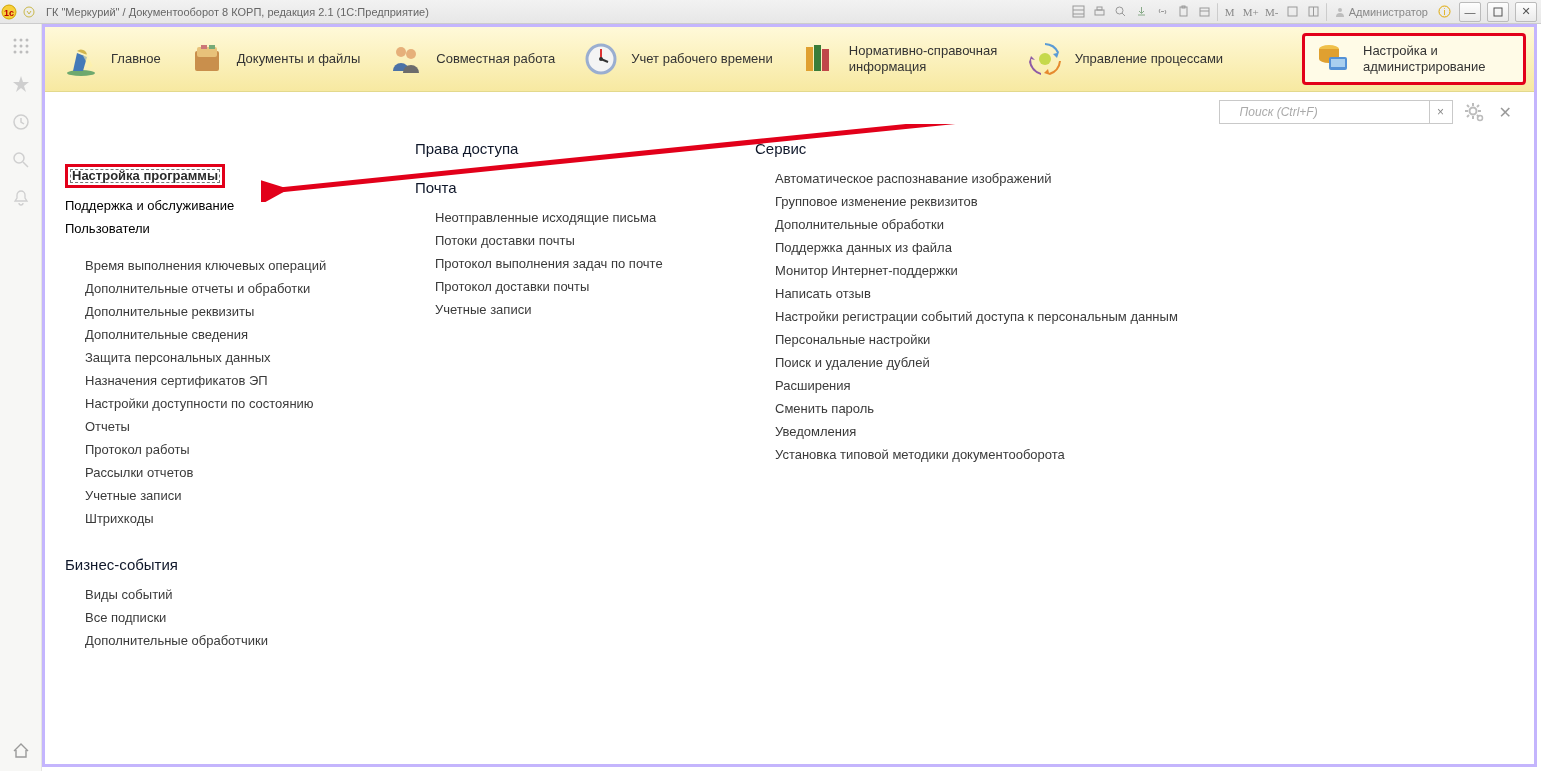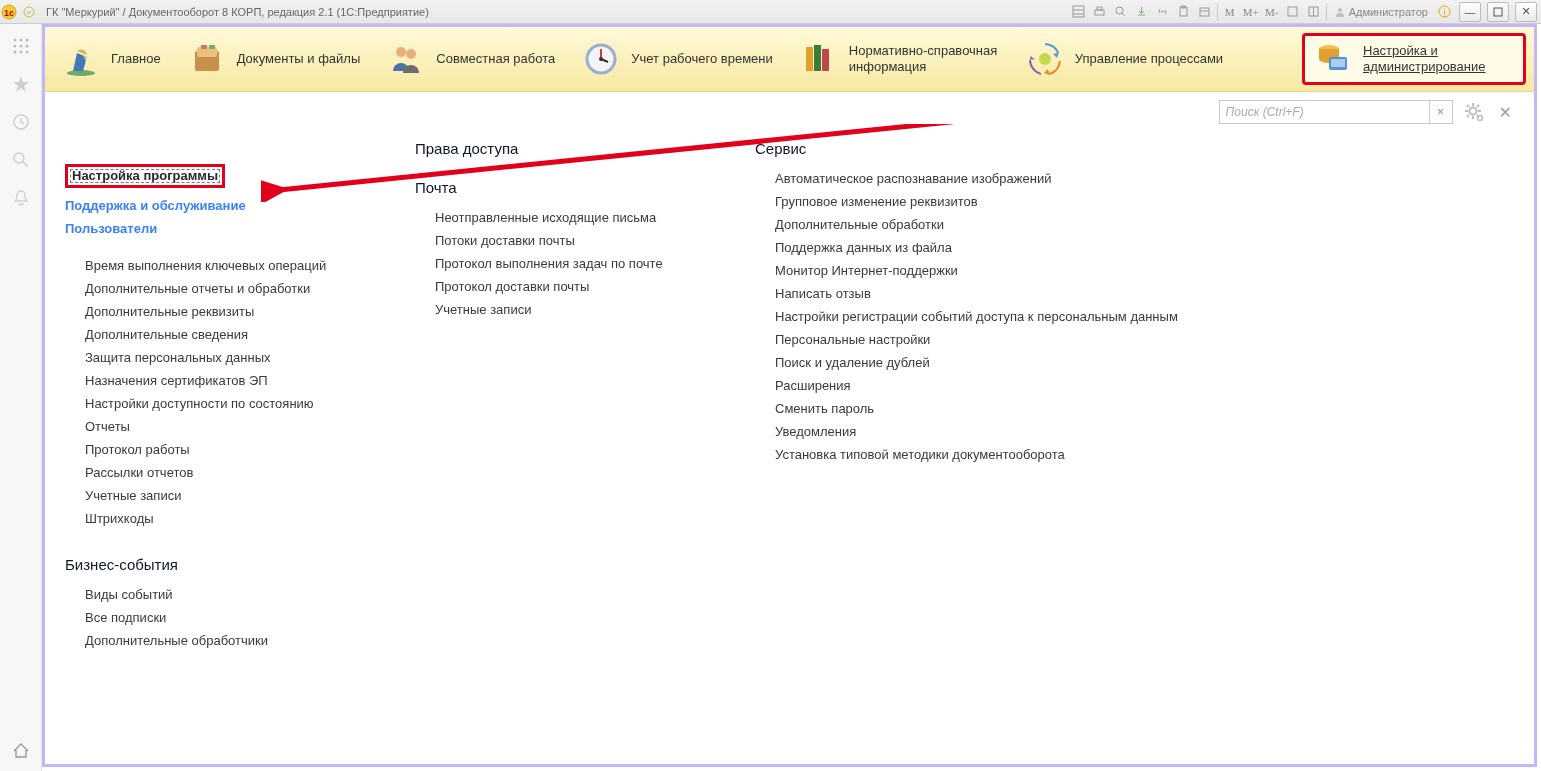--- a/index.html
+++ b/index.html
@@ -110,38 +110,37 @@
     gap: 12px;
     padding: 4px 10px;
     border-radius: 4px;
     color: #333;
   }
   .nav-icon { width: 36px; height: 36px; display:flex;align-items:center;justify-content:center;}
   .nav-label { font-size: 13px; line-height: 1.2; max-width: 150px;}
   .nav-item.selected {
     border: 3px solid #e2001a;
     background: #fffbe7;
-    text-decoration: underline;
   }
   .nav-spacer { flex: 1; }
 
   
   .search-row {
     display: flex;
     justify-content: flex-end;
     align-items: center;
     padding: 8px 18px 0 0;
     gap: 10px;
   }
   .search-wrap { display: flex; align-items: center; }
   .search-input {
     width: 210px; height: 24px;
     border: 1px solid #c9c9c9;
     border-right: none;
-    padding: 0 6px;
+    padding: 0 20px;
     font-size: 12px;
     color: #333;
     font-style: italic;
   }
   .search-input::placeholder { color: #aaa; }
   .search-clear {
     width: 24px; height: 24px;
     border: 1px solid #c9c9c9;
     display:flex; align-items:center; justify-content:center;
     color:#888; font-size: 12px;
@@ -172,22 +171,22 @@
 
   .link-item {
     display: block;
     color: #3a3a3a;
     font-size: 13px;
     padding: 4px 0 4px 20px;
     text-decoration: none;
   }
 
   .bold-item {
-    font-weight: 700;
-    color: #3b82f6;
+    font-weight: 400;
+    color: #000000;
     font-size: 13px;
     padding: 4px 0;
   }
 
   .highlight-box {
     display: inline-block;
     border: 3px solid #e2001a;
     padding: 2px 4px;
     font-weight: 600;
     color: #2a2a2a;

